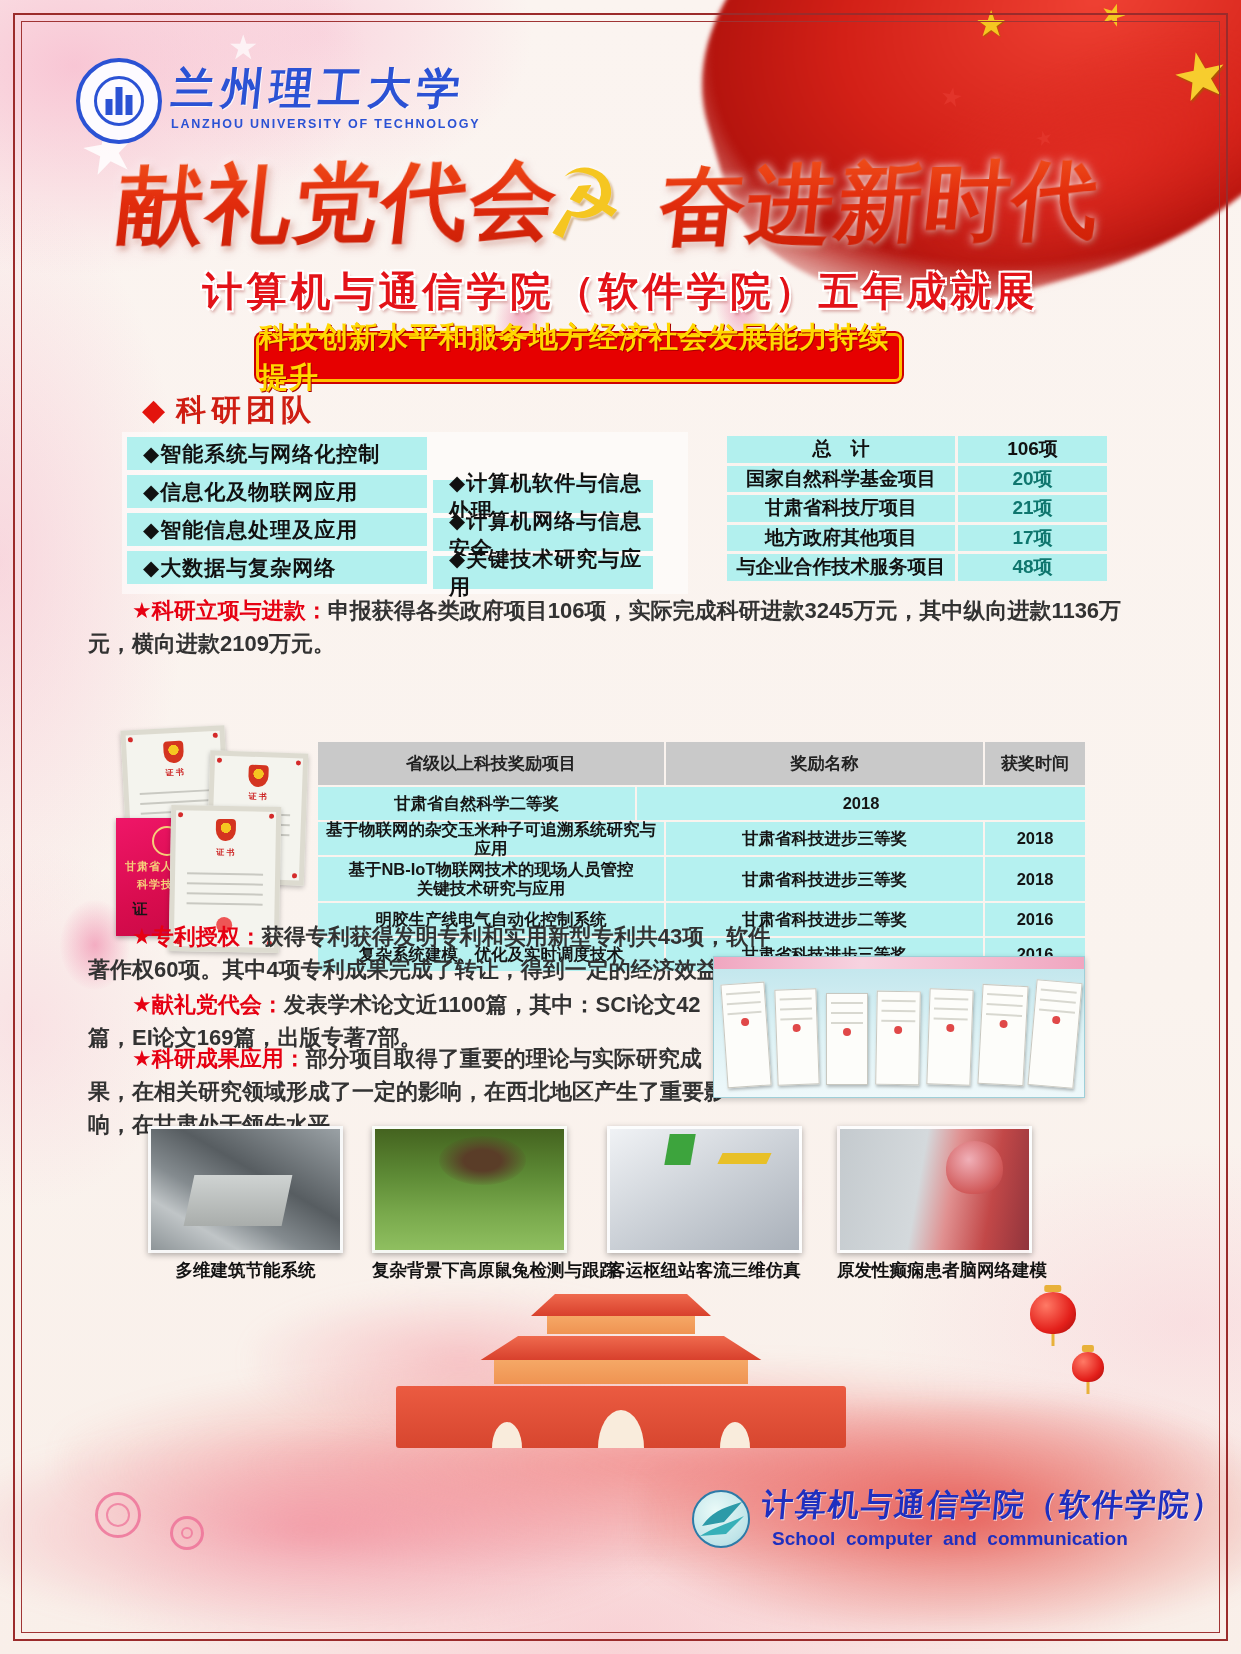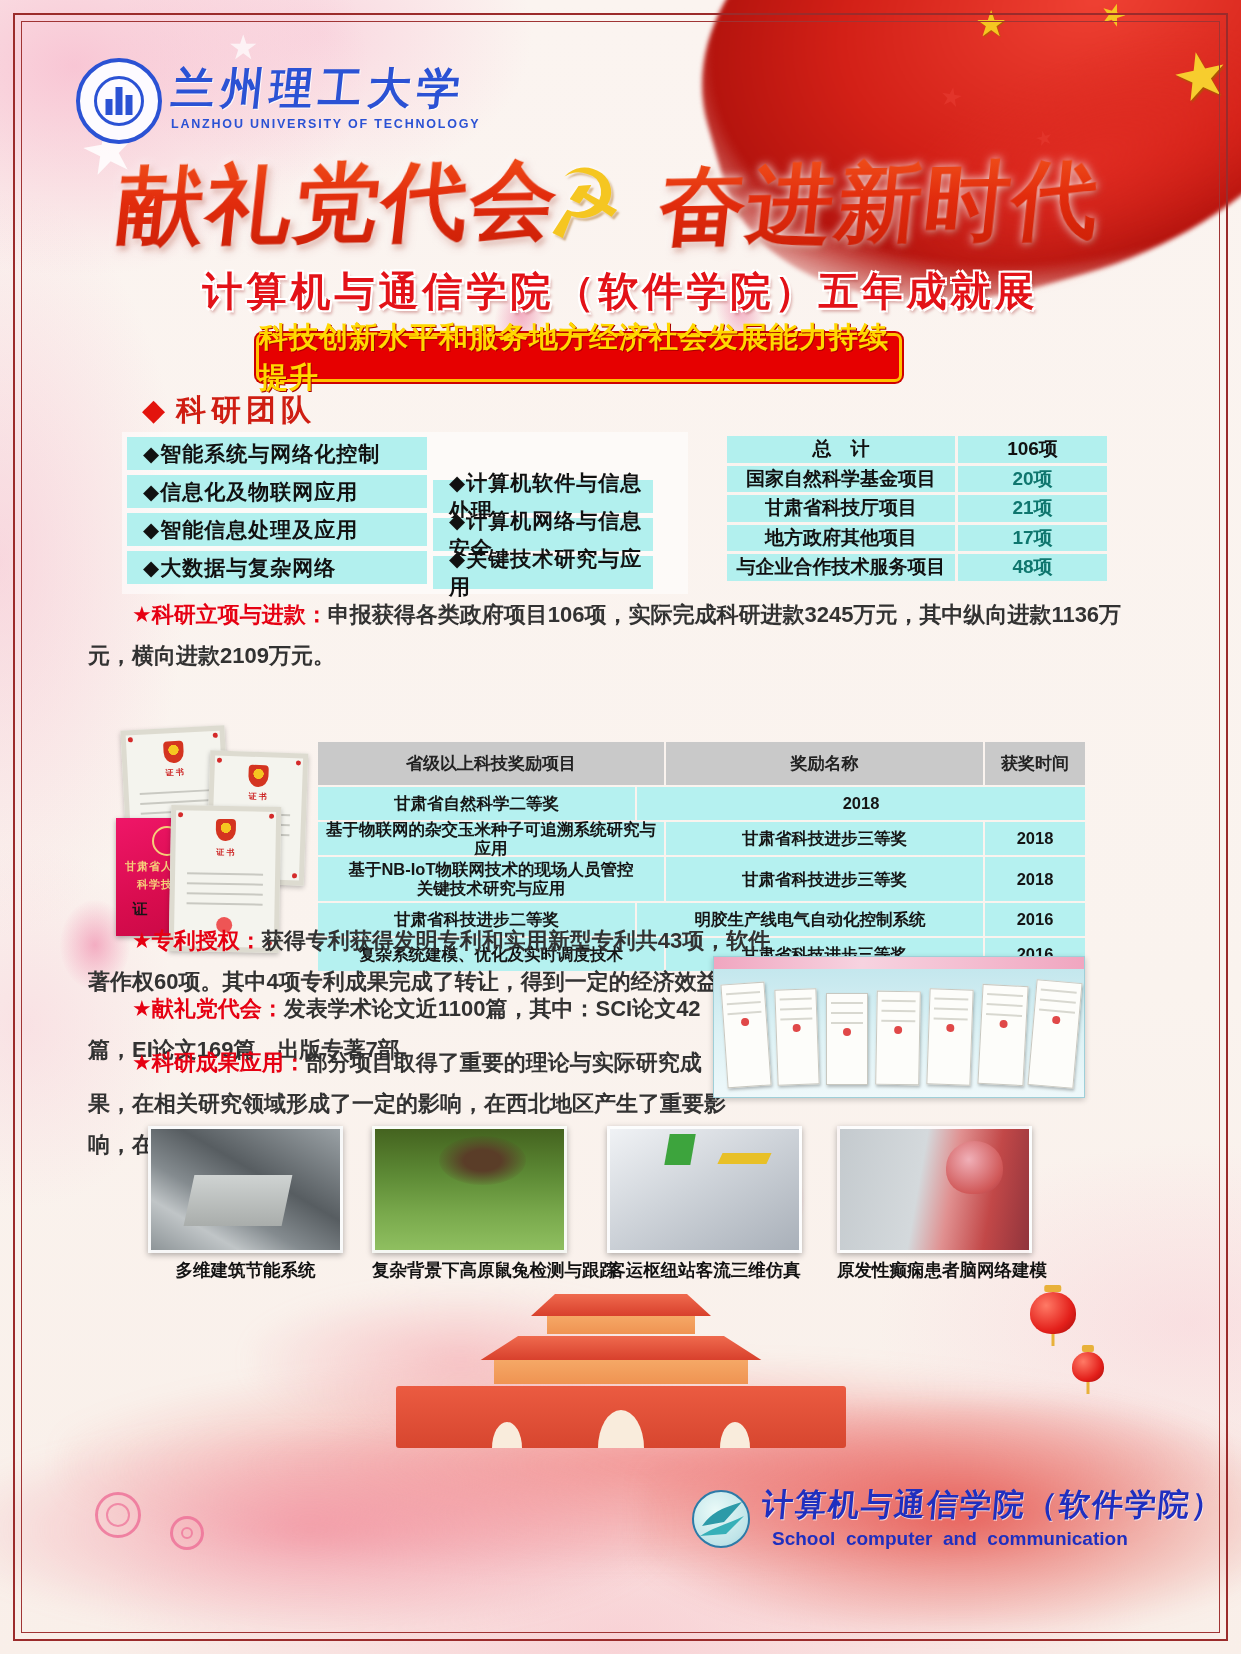--- a/index.html
+++ b/index.html
@@ -67,21 +67,21 @@
     display:flex;align-items:center;padding-left:16px;letter-spacing:1px;}
   
   .stats{position:absolute;left:727px;top:436px;width:380px;z-index:3;display:flex;flex-direction:column;gap:3px;}
   .stats .row{display:flex;gap:3px;height:26.5px;}
   .stats .lab{width:228px;background:#b2f0ee;display:flex;align-items:center;justify-content:center;
     font-size:19px;font-weight:800;color:#111;}
   .stats .val{flex:1;background:#b2f0ee;display:flex;align-items:center;justify-content:center;
     font-size:19px;font-weight:800;color:#0f766e;}
   .stats .row.total .val{color:#111;}
   
-  .para{position:absolute;z-index:3;font-size:22px;line-height:41px;color:#323232;font-weight:600;text-indent:2em;}
+  .para{position:absolute;z-index:3;font-size:22px;line-height:33px;color:#323232;font-weight:600;text-indent:2em;}
   .para .lead{color:#e60012;font-weight:800;}
   
   .certs{position:absolute;left:116px;top:714px;width:210px;height:212px;z-index:3;}
   .cert{position:absolute;background:#f4f4ee;border:5px solid #dddbd0;box-shadow:0 2px 5px rgba(0,0,0,.25);}
   .cert .dot{position:absolute;width:5px;height:5px;border-radius:50%;background:#d42a2a;}
   .cert .emb{position:absolute;left:50%;top:8px;transform:translateX(-50%);width:20px;height:22px;
     background:radial-gradient(circle at 50% 40%, #f5c621 30%, #d43420 32%);border-radius:4px 4px 50% 50%;}
   .cert .tl{position:absolute;left:12%;right:12%;height:2px;background:#c9c9c2;}
   .cert .rt{position:absolute;left:50%;transform:translateX(-50%);font-size:8px;color:#c22;font-weight:700;white-space:nowrap;}
   .cert-pink{position:absolute;left:0;top:104px;width:102px;height:118px;z-index:1;
@@ -297,22 +297,22 @@
       <div class="td c2 r">甘肃省科技进步三等奖</div>
       <div class="td c3 r">2018</div>
     </div>
     <div class="tr">
       <div class="td c1 r tall">基于NB-IoT物联网技术的现场人员管控
 关键技术研究与应用</div>
       <div class="td c2 r tall">甘肃省科技进步三等奖</div>
       <div class="td c3 r tall">2018</div>
     </div>
     <div class="tr">
+      <div class="td c1 r">明胶生产线电气自动化控制系统</div>
       <div class="td c2 r">甘肃省科技进步二等奖</div>
-      <div class="td c1 r">明胶生产线电气自动化控制系统</div>
       <div class="td c3 r">2016</div>
     </div>
     <div class="tr">
       <div class="td c1 r">复杂系统建模、优化及实时调度技术</div>
       <div class="td c2 r">甘肃省科技进步三等奖</div>
       <div class="td c3 r">2016</div>
     </div>
   </div>
 
   <div class="para" style="left:88px;top:920px;width:696px;">

